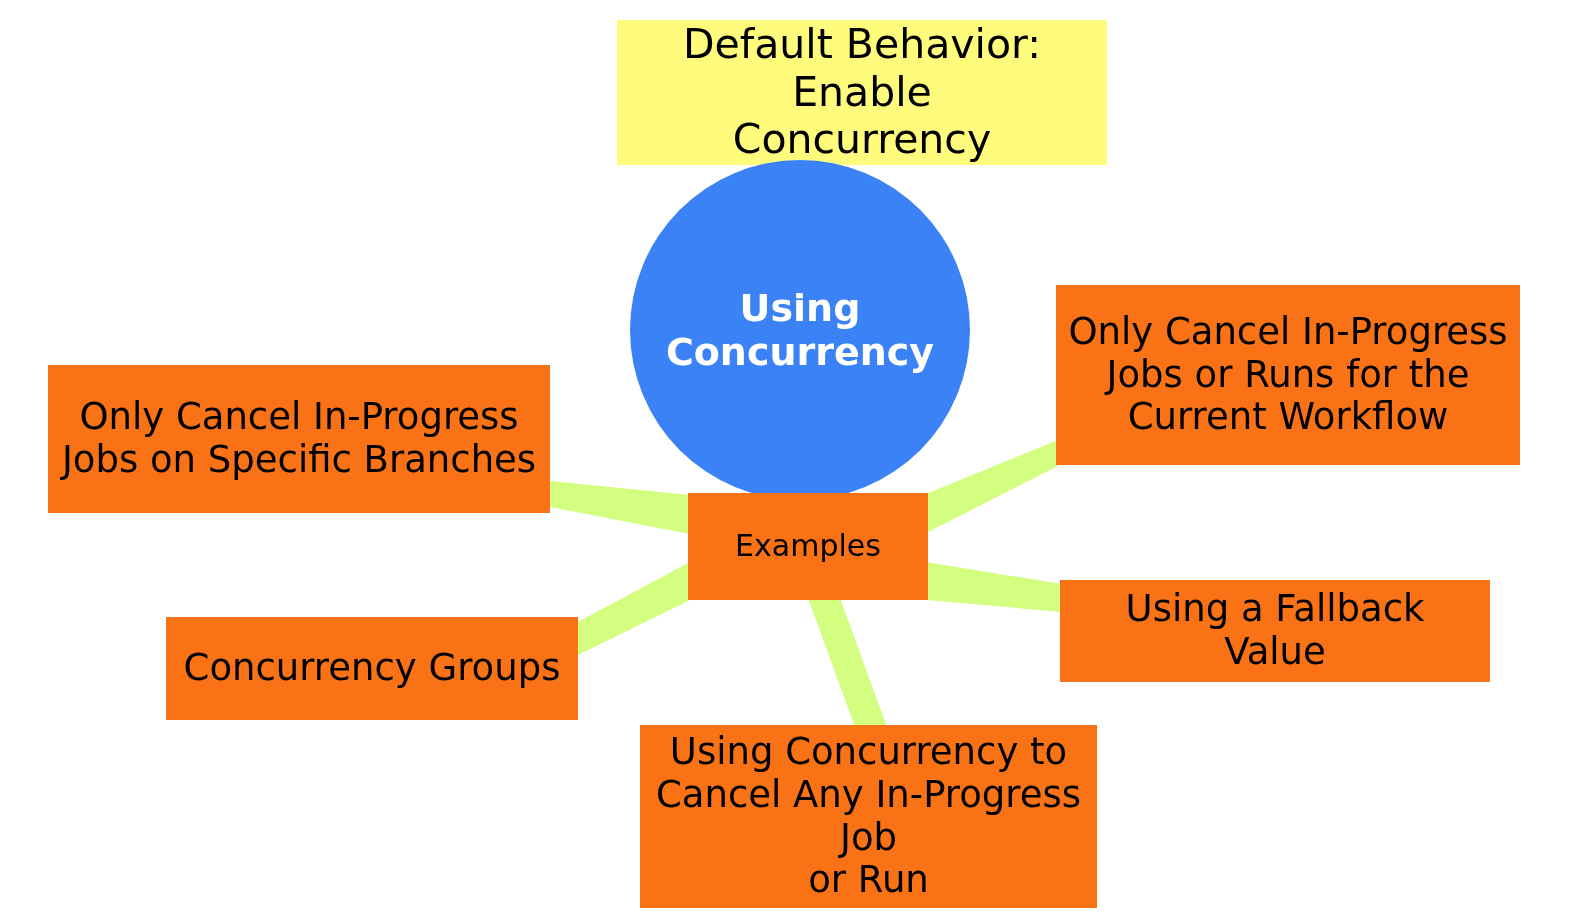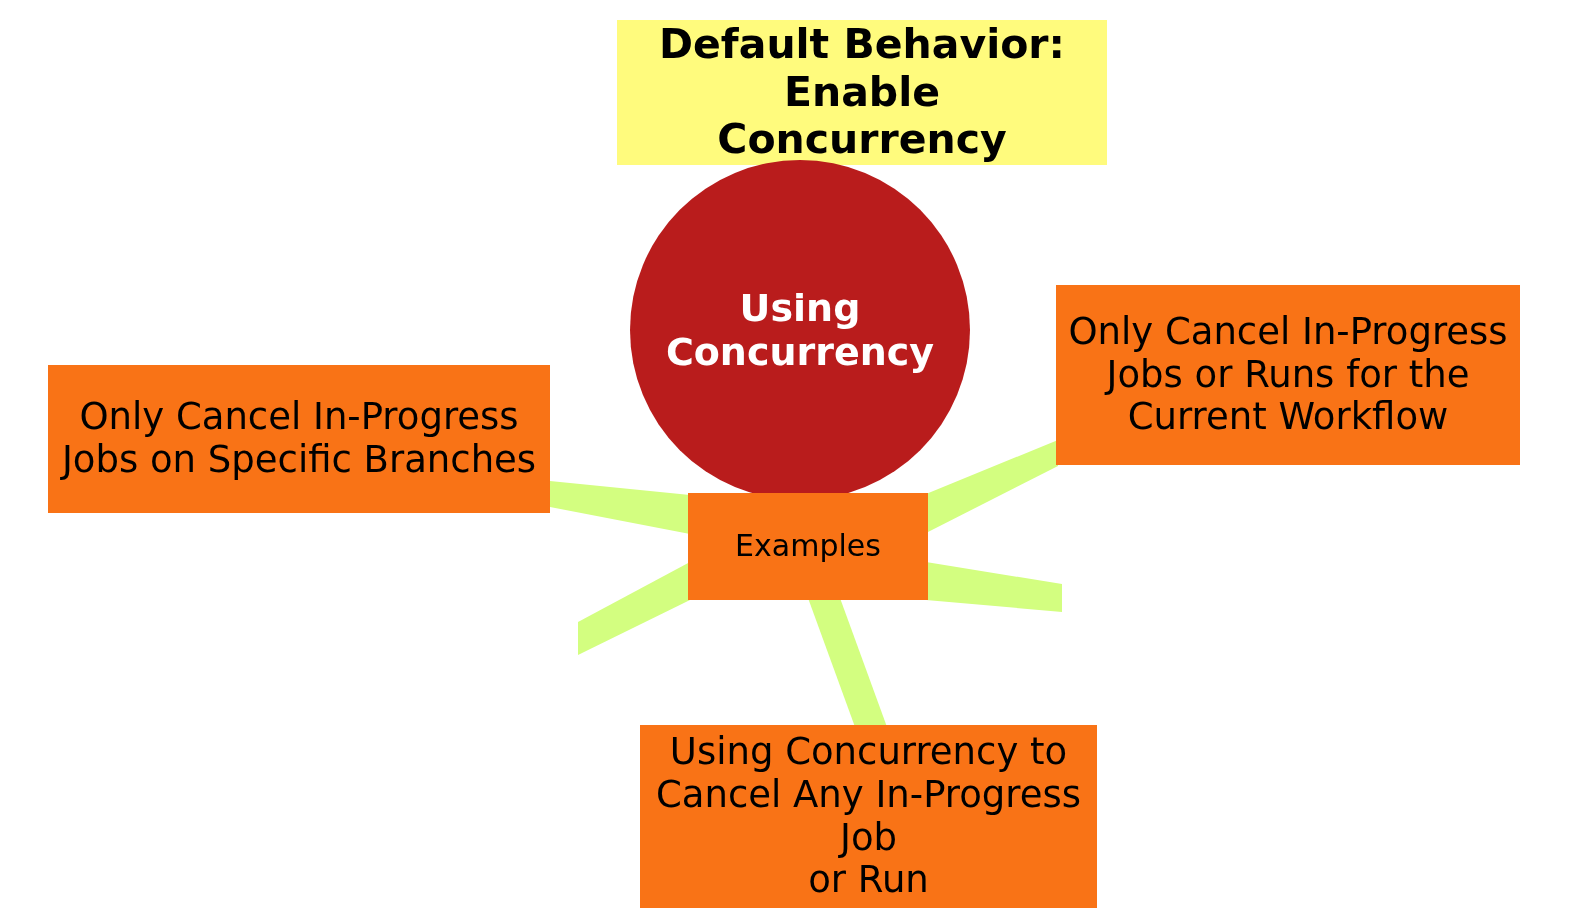--- a/index.html
+++ b/index.html
@@ -38,31 +38,30 @@
     line-height: 1.16;
     white-space: pre-line;
   }
   .node-yellow {
     background: #fffb7d;
   }
   .node-green {
     background: #f97316;
   }
   .node-circle {
-    background: #b91c1c;
+    background: #3b82f6;
     border-radius: 50%;
     color: #ffffff;
   }
 
   
   #node-root-title {
     left: 617px;  top: 20px;   width: 490px;  height: 145px;
     font-size: 41px;
     padding: 0 14px;
-    font-weight: bold;
   }
   #node-center {
     left: 630px;  top: 160px;  width: 340px;  height: 340px;
     font-size: 38px;
     font-weight: bold;
   }
   #node-examples {
     left: 688px;  top: 493px;  width: 240px;  height: 107px;
     font-size: 30px;
   }
@@ -117,19 +116,21 @@
 
   <div class="node node-green" id="node-branch-specific">Only Cancel In-Progress
 Jobs on Specific Branches</div>
 
   <div class="node node-green" id="node-current-workflow">Only Cancel In-Progress
 Jobs or Runs for the
 Current Workflow</div>
 
   <div class="node node-green" id="node-examples">Examples</div>
 
+  <div class="node node-green" id="node-fallback">Using a Fallback Value</div>
 
+  <div class="node node-green" id="node-groups">Concurrency Groups</div>
 
   <div class="node node-green" id="node-any-job">Using Concurrency to
 Cancel Any In-Progress Job
 or Run</div>
 
 </div>
 
 </body></html>

